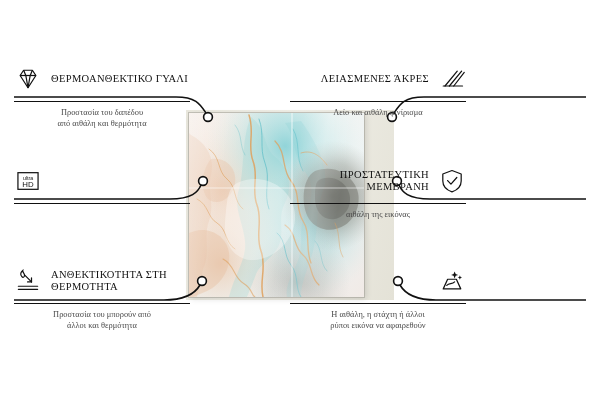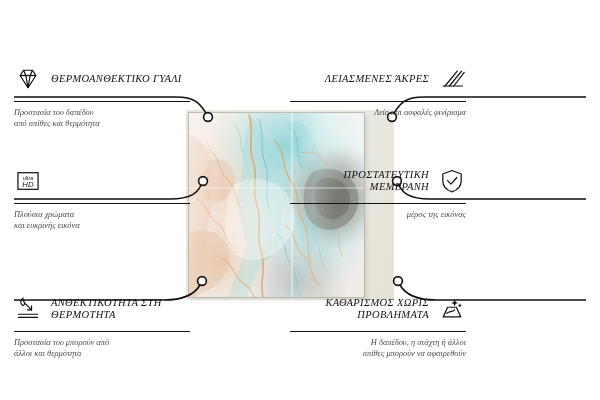--- a/index.html
+++ b/index.html
@@ -3,21 +3,21 @@
 <meta charset="utf-8">
 <style>
   * { margin:0; padding:0; box-sizing:border-box; }
   html,body { width:600px; height:400px; }
   body {
     background:#ffffff;
     font-family:"Liberation Serif", serif;
     position:relative;
     overflow:hidden;
   }
-  #stage { position:absolute; inset:0; width:480px; height:400px;font-style:italic; }
+  #stage { position:absolute; inset:0; width:480px; height:400px; }
 
   
   .backdrop {
     position:absolute; left:186px; top:110px; width:208px; height:190px;
     background:linear-gradient(105deg,#e9e7dd 0%,#efeee6 45%,#e4e2d7 100%);
   }
   .glass {
     position:absolute; left:189px; top:113px; width:175px; height:184px;
     overflow:hidden;
     background:#f4f1ee;
@@ -48,27 +48,27 @@
   .feat.right .head { flex-direction:row-reverse;align-items:center; }
 
   .title {
     font-size:10.5px; line-height:12.5px; letter-spacing:.35px;
     color:#111; text-transform:uppercase; font-weight:400; flex:1;
   }
   .ico { width:28px; height:28px; flex:0 0 28px; display:block; }
   .ico svg { display:block; width:100%; height:100%; }
 
   .rule { height:1px; background:#111; margin:5px 0 6px; width:100%; }
-  .sub { font-size:8.4px; line-height:10.6px; color:#4a4a4a; }
+  .sub { font-size:8.4px; line-height:10.6px; color:#4a4a4a;text-align:center; }
   .sub span { display:block; }
 
   
   .f1 { top:62px; }
   .f2 { top:164px; }
-  .f3 { top:264px;margin-top:28px; }
+  .f3 { top:264px; }
 </style>
 </head>
 <body>
 
 <div id="stage">
 
   <div class="backdrop"></div>
 
   <div class="glass">
     <svg viewBox="0 0 175 184" preserveAspectRatio="none">
@@ -187,39 +187,35 @@
           <path d="M7 12 H25"></path>
             <path d="M11 6 L13.5 12 L16 26"></path>
             <path d="M21 6 L18.5 12 L16 26"></path>
         </svg>
       </span>
       <span class="title">ΘΕΡΜΟΑΝΘΕΚΤΙΚΟ ΓΥΑΛΙ</span>
     </div>
     <div class="rule"></div>
     <div class="sub">
       <span>Προστασία του δαπέδου</span>
-      <span>από σπίθες και θερμότητα</span>
+      <span>από αιθάλη και θερμότητα</span>
     </div>
   </div>
 
   <div class="feat left f2">
     <div class="head">
       <span class="ico">
         <svg viewBox="0 0 32 32">
           <rect x="4.5" y="6.5" width="23" height="19" fill="none" stroke="#111" stroke-width="1.4"></rect>
           <text x="16" y="15" text-anchor="middle" font-family="Liberation Sans, sans-serif" font-size="6" fill="#111">ultra</text>
           <text x="16" y="23" text-anchor="middle" font-family="Liberation Sans, sans-serif" font-size="9" fill="#111">HD</text>
         </svg>
       </span>
     </div>
     <div class="rule"></div>
-    <div class="sub">
-      <span>Πλούσια χρώματα</span>
-      <span>και ευκρινής εικόνα</span>
-    </div>
   </div>
 
   <div class="feat left f3">
     <div class="head">
       <span class="ico">
         <svg viewBox="0 0 32 32" fill="none" stroke="#111" stroke-width="1.4" stroke-linecap="round">
           <path d="M9 11 C6.5 8.5 8 5.5 10 4 C9.5 6.5 12.5 7 12 10 C11.7 12 10 12.3 9 11 Z"></path>
           <path d="M12 9 L20 17"></path>
             <path d="M20 17 L15.5 17"></path>
             <path d="M20 17 L20 12.5"></path>
@@ -243,53 +239,52 @@
           <path d="M8 24 L22 7"></path>
             <path d="M13 24 L27 7"></path>
             <path d="M18 24 L30 8.5"></path>
           <path d="M6 24 H28"></path>
         </svg>
       </span>
       <span class="title">ΛΕΙΑΣΜΕΝΕΣ ΆΚΡΕΣ</span>
     </div>
     <div class="rule"></div>
     <div class="sub">
-      <span>Λείο και ασφαλές φινίρισμα</span>
+      <span>Λείο και αιθάλη φινίρισμα</span>
       <span></span>
     </div>
   </div>
 
   <div class="feat right f2">
     <div class="head">
       <span class="ico">
         <svg viewBox="0 0 32 32" fill="none" stroke="#111" stroke-width="1.4" stroke-linecap="round" stroke-linejoin="round">
           <path d="M16 4 L26.5 8 V16 C26.5 22 21.5 26.5 16 28.5 C10.5 26.5 5.5 22 5.5 16 V8 Z"></path>
           <path d="M11 15.5 L14.8 19.5 L21.5 12"></path>
         </svg>
       </span>
       <span class="title">ΠΡΟΣΤΑΤΕΥΤΙΚΗ ΜΕΜΒΡΑΝΗ</span>
     </div>
     <div class="rule"></div>
     <div class="sub">
-      <span>μέρος της εικόνας</span>
+      <span>αιθάλη της εικόνας</span>
     </div>
   </div>
 
   <div class="feat right f3">
     <div class="head">
       <span class="ico">
         <svg viewBox="0 0 32 32" fill="none" stroke="#111" stroke-width="1.4" stroke-linecap="round" stroke-linejoin="round">
           <path d="M6 25 L11 14 H21 L26 25 Z"></path>
           <path d="M10 21 C13 18 16 20 19 17"></path>
           <path d="M19 5 L20.2 8 L23 9 L20.2 10 L19 13 L17.8 10 L15 9 L17.8 8 Z" fill="#111" stroke="none"></path>
           <path d="M25 9.5 L25.8 11.4 L27.6 12 L25.8 12.6 L25 14.5 L24.2 12.6 L22.4 12 L24.2 11.4 Z" fill="#111" stroke="none"></path>
         </svg>
       </span>
-      <span class="title">ΚΑΘΑΡΙΣΜΟΣ ΧΩΡΙΣ ΠΡΟΒΛΗΜΑΤΑ</span>
-    </div>
-    <div class="rule"></div>
-    <div class="sub">
-      <span>Η δαπέδου, η στάχτη ή άλλοι</span>
-      <span>σπίθες μπορούν να αφαιρεθούν</span>
+    </div>
+    <div class="rule"></div>
+    <div class="sub">
+      <span>Η αιθάλη, η στάχτη ή άλλοι</span>
+      <span>ρύποι εικόνα να αφαιρεθούν</span>
     </div>
   </div>
 
 </div>
 
 </body></html>

